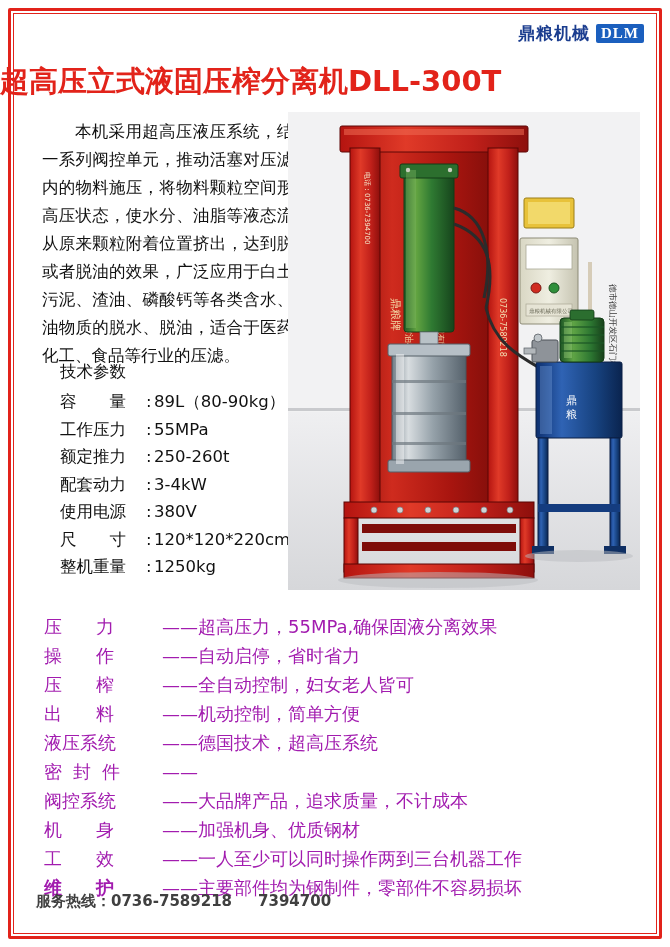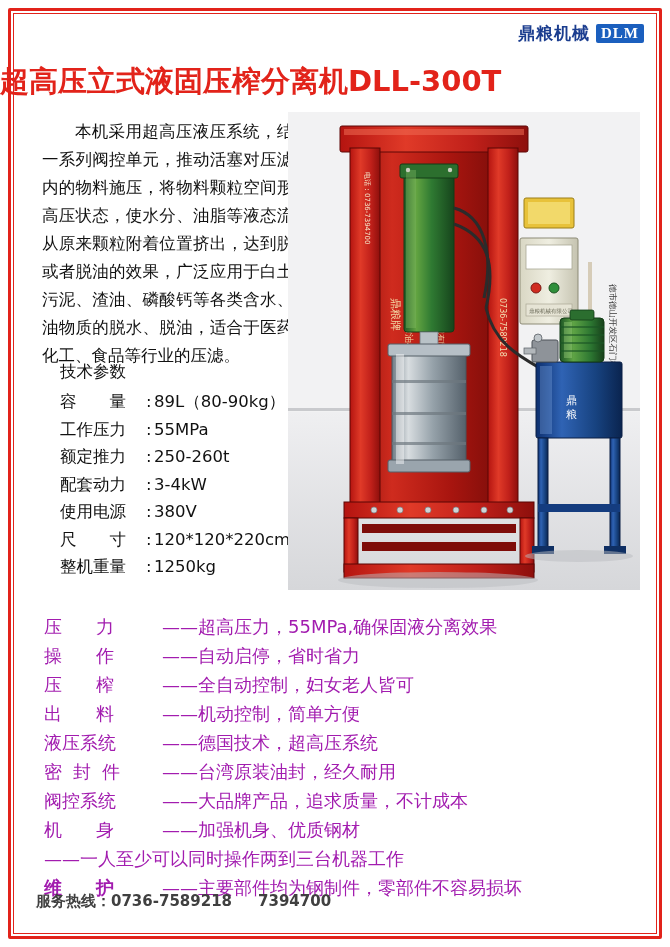--- a/index.html
+++ b/index.html
@@ -402,33 +402,33 @@
       <span class="feat-text">机动控制，简单方便</span>
     </div>
     <div class="feat-row">
       <span class="feat-key s5">液压系统</span>
       <span class="feat-dash">——</span>
       <span class="feat-text">德国技术，超高压系统</span>
     </div>
     <div class="feat-row">
       <span class="feat-key s6">密封件</span>
       <span class="feat-dash">——</span>
-      <span class="feat-text">台湾原装油封，经久耐用</span>
     </div>
     <div class="feat-row">
       <span class="feat-key s7">阀控系统</span>
       <span class="feat-dash">——</span>
       <span class="feat-text">大品牌产品，追求质量，不计成本</span>
     </div>
     <div class="feat-row">
       <span class="feat-key s8">机身</span>
       <span class="feat-dash">——</span>
       <span class="feat-text">加强机身、优质钢材</span>
     </div>
     <div class="feat-row">
+      <span class="feat-key s9">工效</span>
       <span class="feat-dash">——</span>
       <span class="feat-text">一人至少可以同时操作两到三台机器工作</span>
     </div>
     <div class="feat-row">
       <span class="feat-key s10">维护</span>
       <span class="feat-dash">——</span>
       <span class="feat-text">主要部件均为钢制件，零部件不容易损坏</span>
     </div>
   </div>
 

